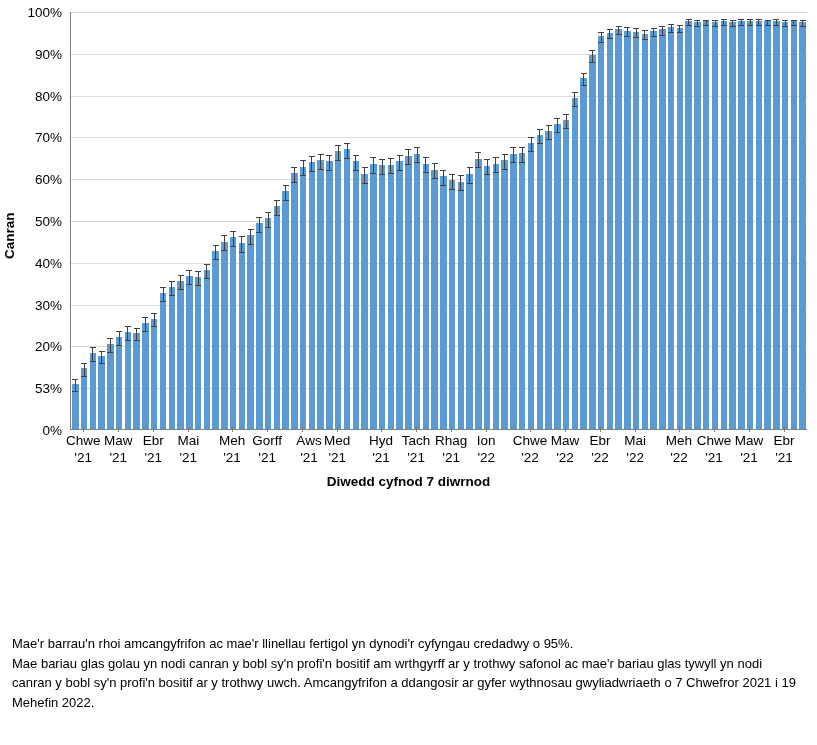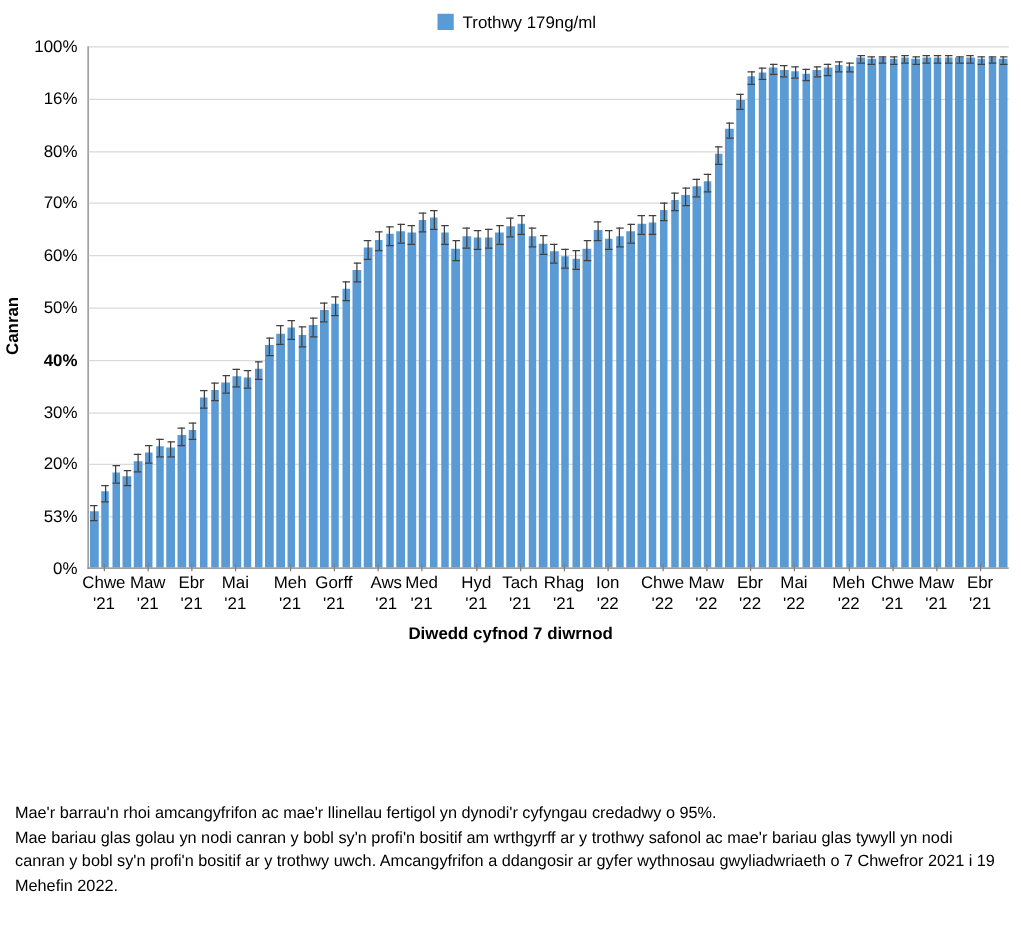--- a/index.html
+++ b/index.html
@@ -158,38 +158,34 @@
     line-height: 19.5px;
   }
   .footnotes p { margin: 0; }
 </style>
 </head>
 <body>
 
 <div id="page">
 
 
-  <div class="legend">
-    <span class="legend-swatch"></span>
-    <span class="legend-label">Trothwy 179ng/ml</span>
-  </div>
 
   <div class="plot-wrap">
     <div class="ylabel">Canran</div>
     <div id="yticks">
         <div class="ytick" style="top: 426px;">0%</div>
         <div class="ytick" style="top: 384.2px;">53%</div>
         <div class="ytick" style="top: 342.4px;">20%</div>
         <div class="ytick" style="top: 300.6px;">30%</div>
-        <div class="ytick" style="top: 258.8px; font-weight: bold;">40%</div>
+        <div class="ytick" style="top: 258.8px;">40%</div>
         <div class="ytick" style="top: 217px;">50%</div>
         <div class="ytick" style="top: 175.2px;">60%</div>
         <div class="ytick" style="top: 133.4px;">70%</div>
         <div class="ytick" style="top: 91.6px;">80%</div>
-        <div class="ytick" style="top: 49.8px;">16%</div>
+        <div class="ytick" style="top: 49.8px;">90%</div>
         <div class="ytick" style="top: 8px;">100%</div>
       </div>
     <div id="plot">
       <div id="grid">
           <div class="gridline" style="top: 376.2px;"></div>
           <div class="gridline" style="top: 334.4px;"></div>
           <div class="gridline" style="top: 292.6px;"></div>
           <div class="gridline" style="top: 250.8px;"></div>
           <div class="gridline" style="top: 209px;"></div>
           <div class="gridline" style="top: 167.2px;"></div>

